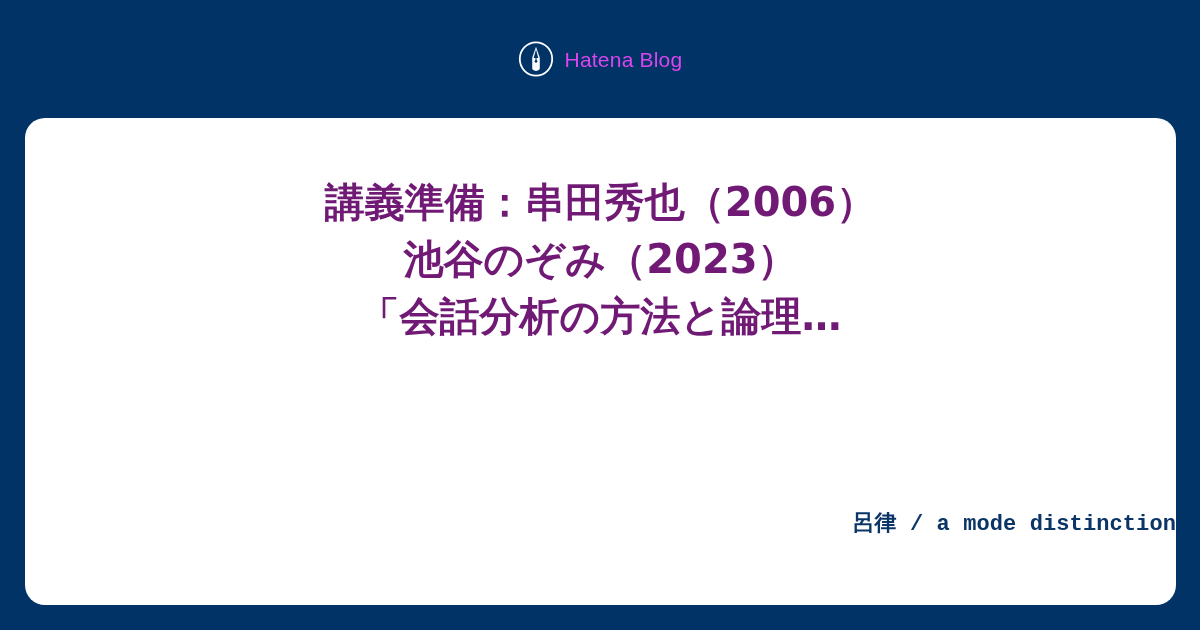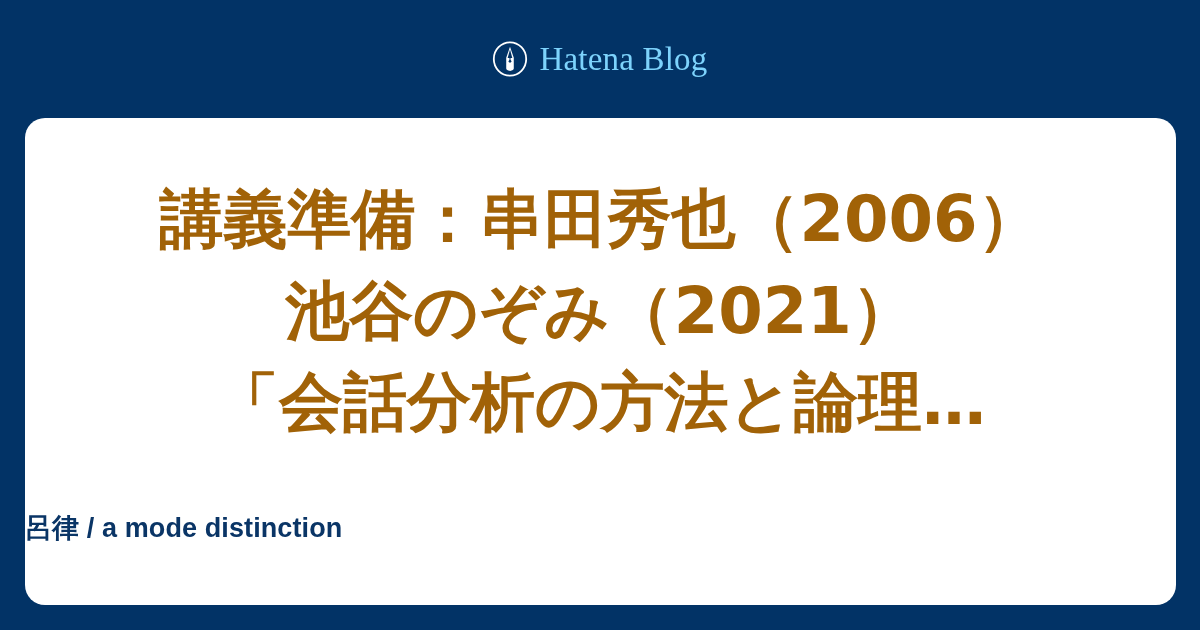--- a/index.html
+++ b/index.html
@@ -35,27 +35,27 @@
   }
 
   .brand-logo-icon {
     display: block;
     width: 36px;
     height: 36px;
     flex: 0 0 auto;
   }
 
   .brand-name {
-    color: #7dd3fc;
-    font-size: 33px;
+    color: #d946ef;
+    font-size: 21px;
     font-weight: 300;
     letter-spacing: 0.2px;
     line-height: 1;
     white-space: nowrap;
-    font-family: Liberation Serif, serif;
+    font-family: Liberation Sans, sans-serif;
   }
 
   
   .entry-card {
     position: absolute;
     left: 25px;
     top: 118px;
     width: 1151px;
     height: 487px;
     background: #ffffff;
@@ -65,43 +65,43 @@
     flex-direction: column;
     align-items: center;
     justify-content: flex-start;
   }
 
   .entry-title {
     width: 1010px;
     margin: 0;
     padding: 56px 0 0 0;
     text-align: center;
-    color: #a16207;
-    font-size: 64px;
+    color: #701a75;
+    font-size: 40px;
     font-weight: 700;
     line-height: 1.43;
     letter-spacing: 0px;
     font-family: "DejaVu Sans", "Liberation Sans", sans-serif;
     word-break: break-all;
   }
 
   .entry-title .title-line {
     display: block;
   }
 
   .blog-subtitle {
     margin: 0;
     padding: 0;
     color: #0a3566;
-    font-size: 27px;
+    font-size: 22px;
     font-weight: 700;
     line-height: 1.2;
     letter-spacing: 0.1px;
-    text-align: left;
-    font-family: Liberation Sans, sans-serif;
+    text-align: right;
+    font-family: Liberation Mono, monospace;
     position: absolute;
     left: 0;
     right: 0;
     top: 394px;
   }
 </style>
 </head>
 <body>
 
 <div class="og-root">
@@ -116,21 +116,21 @@
         <circle cx="20" cy="22.6" r="1.5" fill="#023366"></circle>
       </svg>
     </span>
     <span class="brand-name">Hatena Blog</span>
   </div>
 
   <div class="entry-card">
 
     <h1 class="entry-title">
       <span class="title-line">講義準備：串田秀也（2006）</span>
-      <span class="title-line">池谷のぞみ（2021）</span>
+      <span class="title-line">池谷のぞみ（2023）</span>
       <span class="title-line">「会話分析の方法と論理…</span>
     </h1>
 
     <div class="blog-subtitle">呂律 / a mode distinction</div>
 
   </div>
 
 </div>
 
 </body></html>

